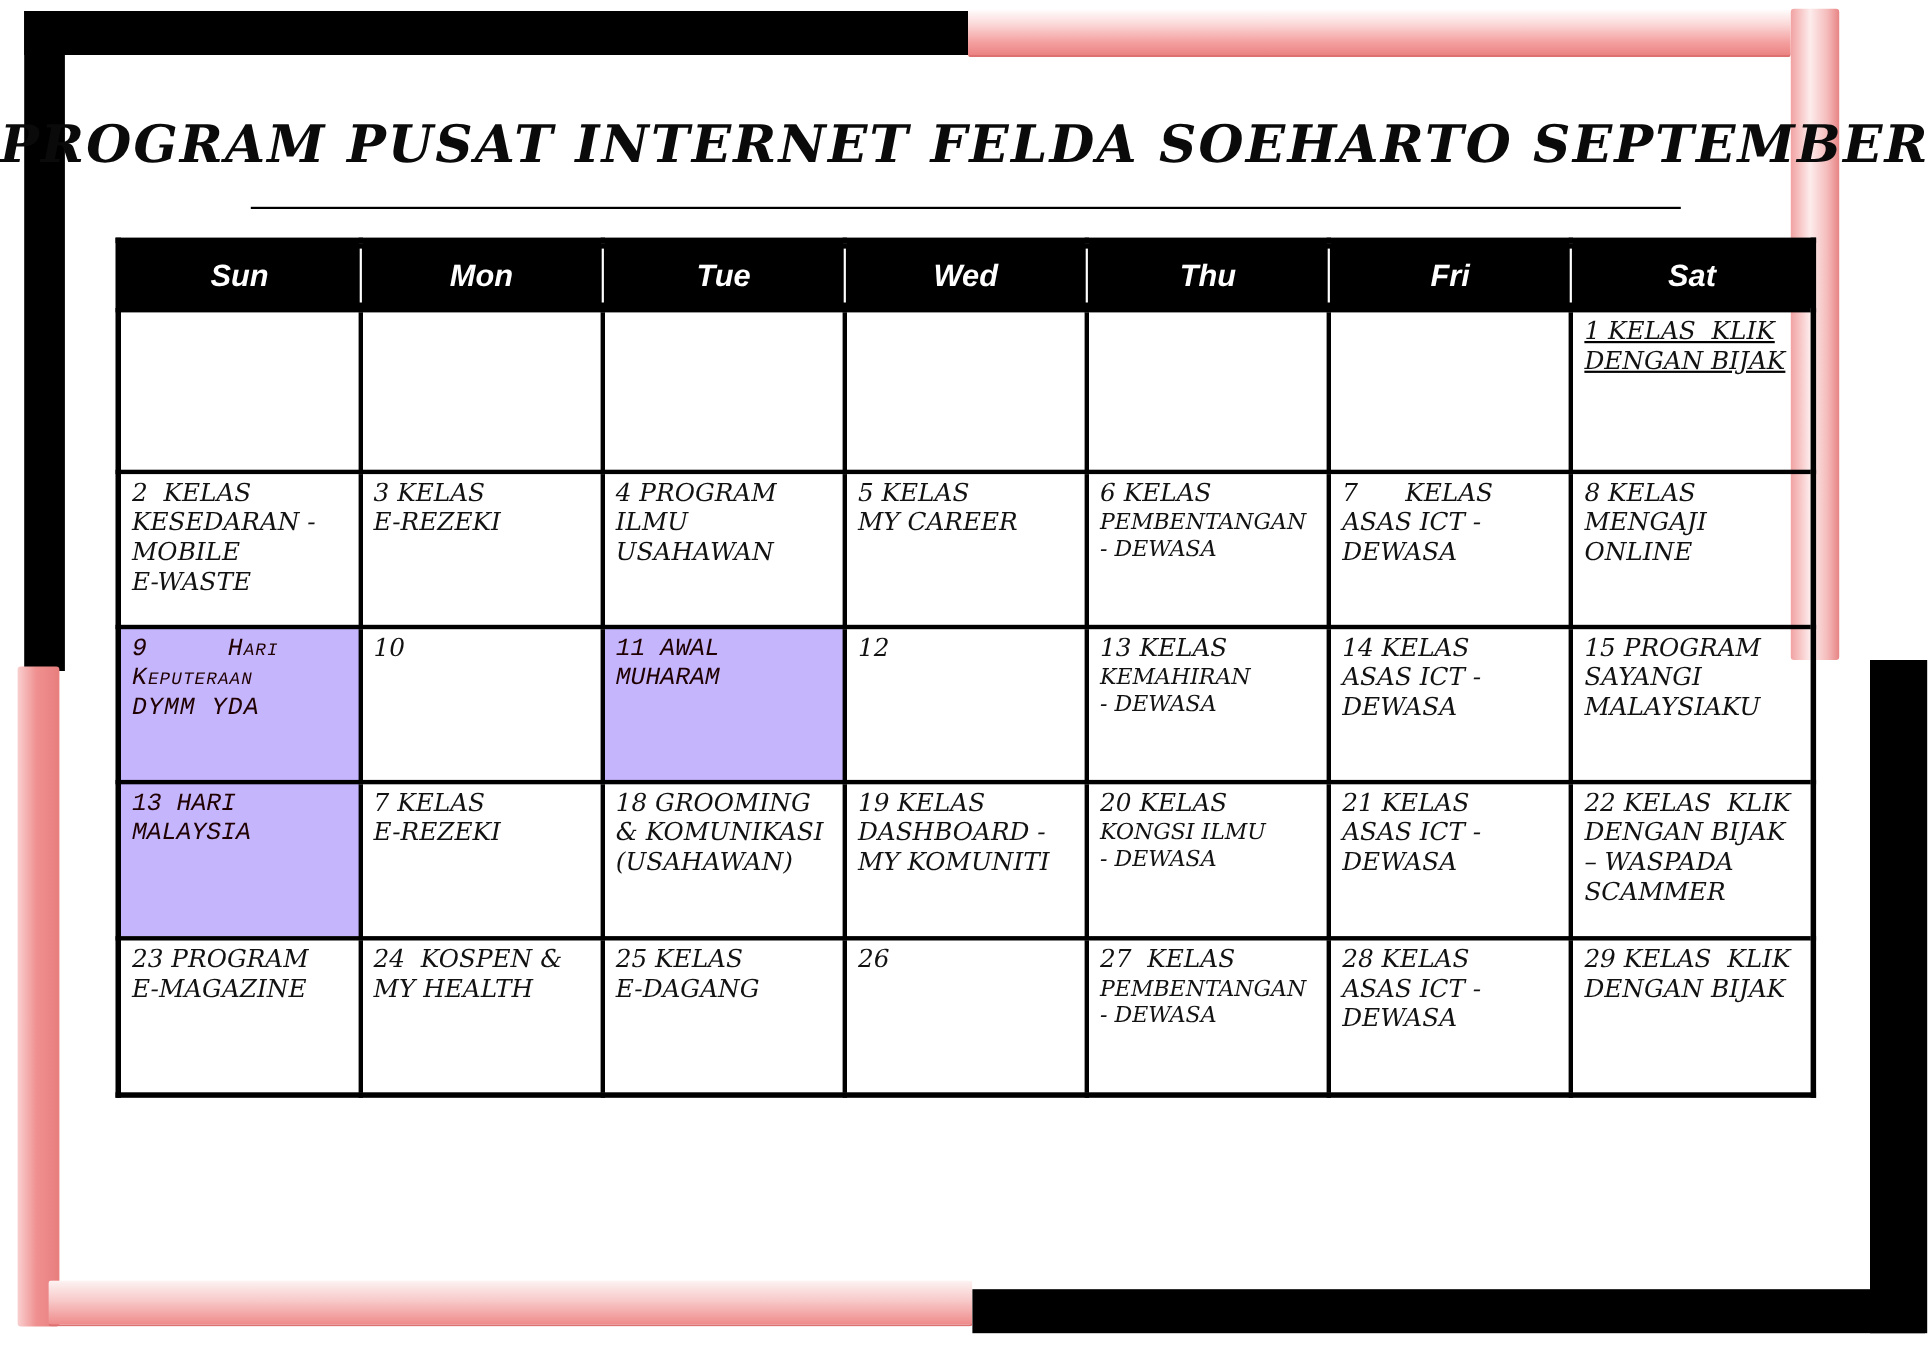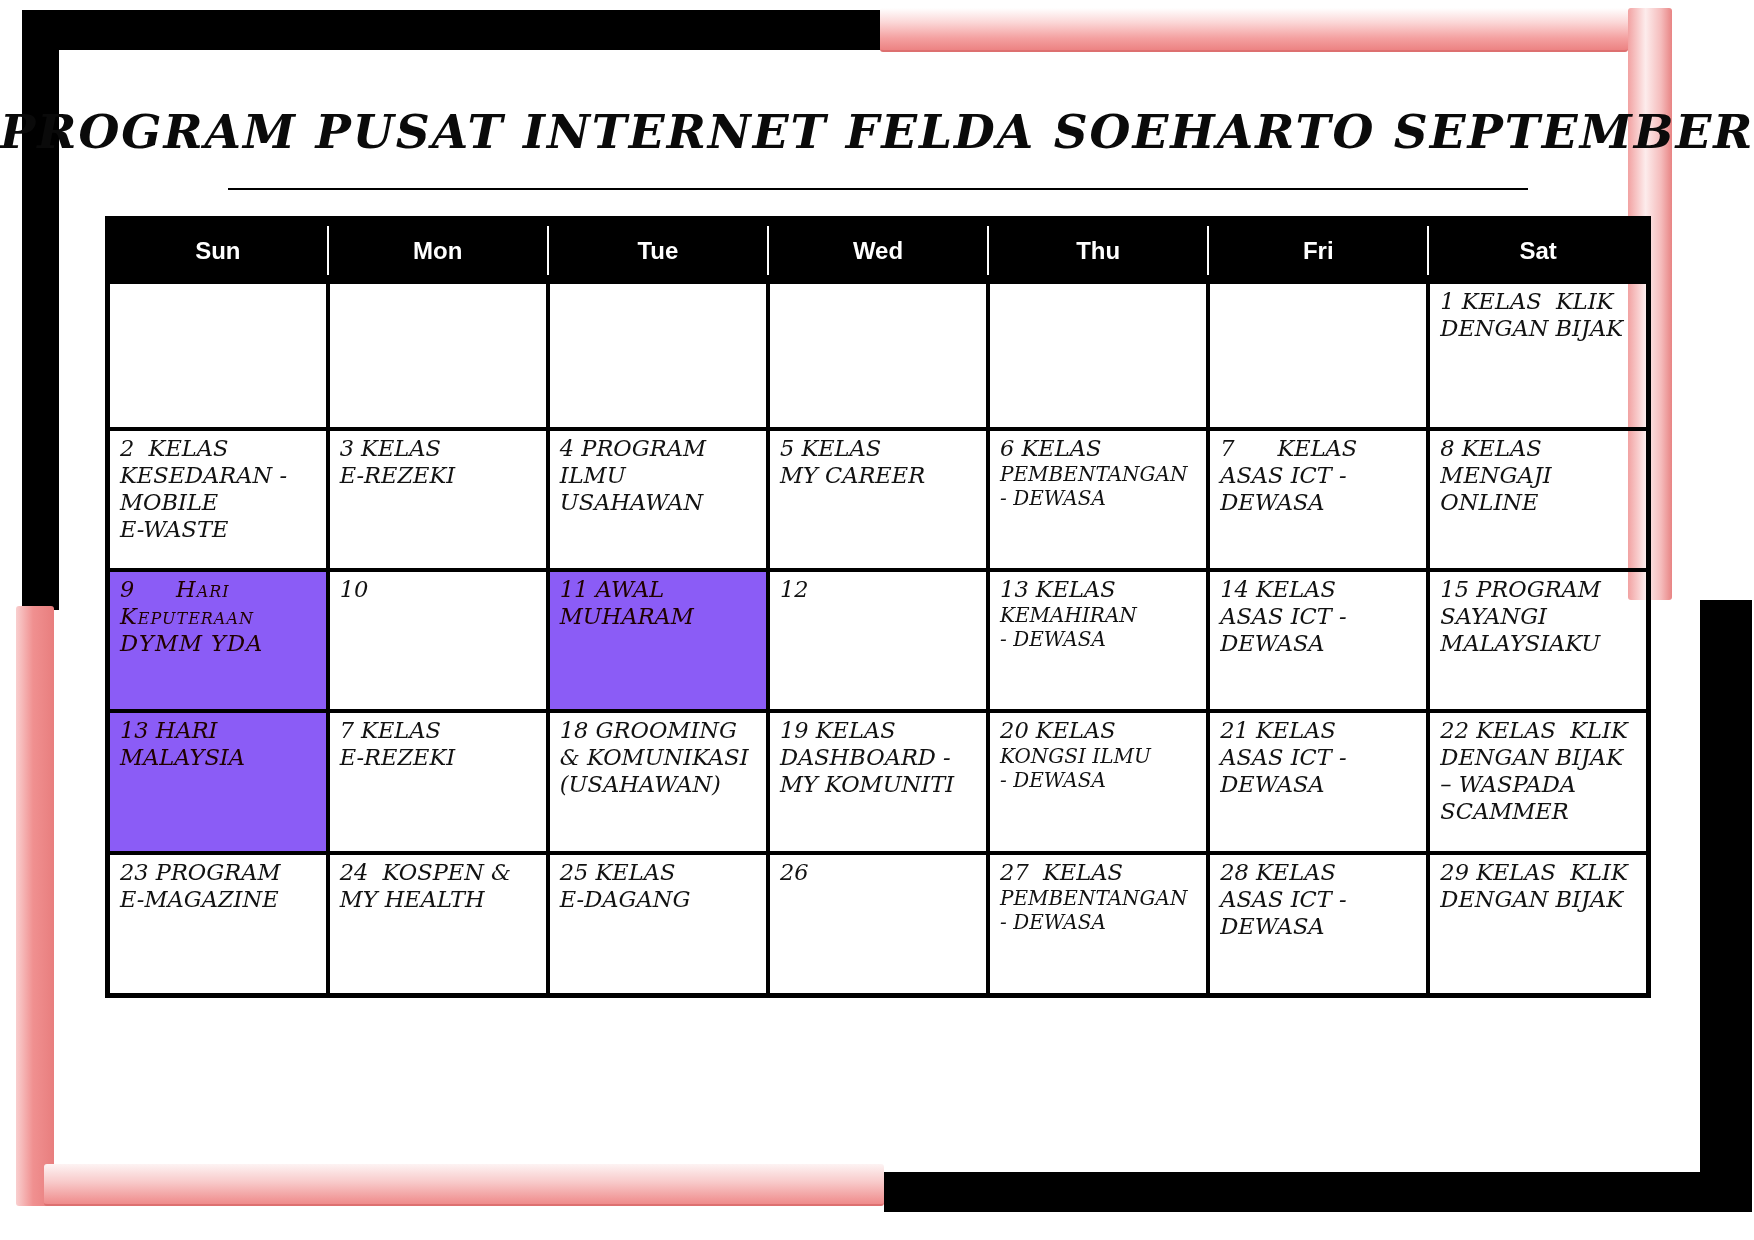--- a/index.html
+++ b/index.html
@@ -21,29 +21,29 @@
   
   .title{position:absolute;left:0;right:0;top:104px;text-align:center;
          font-family:"DejaVu Serif",serif;font-style:italic;font-weight:bold;
          font-size:47px;letter-spacing:2px;color:#0a0a0a;white-space:nowrap;}
   .title-underline{position:absolute;left:228px;top:188px;width:1300px;height:2px;background:#000;}
 
   
   table.cal{position:absolute;left:105px;top:216px;width:1546px;
             border-collapse:collapse;table-layout:fixed;border:5px solid #000;}
   table.cal th{background:#000;color:#fff;height:57px;
-            font-family:"Liberation Sans",sans-serif;font-weight:bold;font-size:24px;
-            border:4px solid #000;position:relative;}
+            font-family:"Liberation Sans",sans-serif;font-weight:bold;font-size:28px;
+            border:4px solid #000;position:relative;font-style:italic;}
   table.cal th + th::before{content:"";position:absolute;left:-3px;top:5px;bottom:5px;width:2px;background:#fff;}
   table.cal td{border:4px solid #000;vertical-align:top;padding:4px 8px 0 10px;
             font-family:"DejaVu Serif",serif;font-style:italic;
             font-size:22.5px;line-height:27px;color:#121212;overflow:hidden;}
   table.cal td .main{white-space:pre-wrap;}
   table.cal td .sub{display:block;white-space:pre-wrap;font-size:20px;line-height:24px;}
-  table.cal td.highlight{background:#8b5cf6;color:#200000;}
+  table.cal td.highlight{background:#c4b5fd;color:#200000;font-family:Liberation Mono, monospace;}
   table.cal td.smallcaps{font-variant:small-caps;letter-spacing:1px;}
 </style>
 </head>
 <body>
 
 <div class="page">
 
   <div class="bar black" style="left:22px;top:10px;width:858px;height:40px;"></div>
   <div class="bar black" style="left:22px;top:10px;width:37px;height:600px;"></div>
   <div class="bar pink-h-top" style="left:880px;top:8px;width:748px;height:42px;"></div>
@@ -62,21 +62,21 @@
           <th>Sun</th>
           <th>Mon</th>
           <th>Tue</th>
           <th>Wed</th>
           <th>Thu</th>
           <th>Fri</th>
           <th>Sat</th>
         </tr>
     </thead>
     <tbody id="cal-body">
-        <tr style="height: 147px;">
+        <tr style="height: 147px; text-decoration: underline;">
           <td><span class="main"></span></td>
           <td><span class="main"></span></td>
           <td><span class="main"></span></td>
           <td><span class="main"></span></td>
           <td><span class="main"></span></td>
           <td><span class="main"></span></td>
           <td><span class="main">1 KELAS  KLIK
 DENGAN BIJAK</span></td>
         </tr>
         <tr style="height: 141px;">

